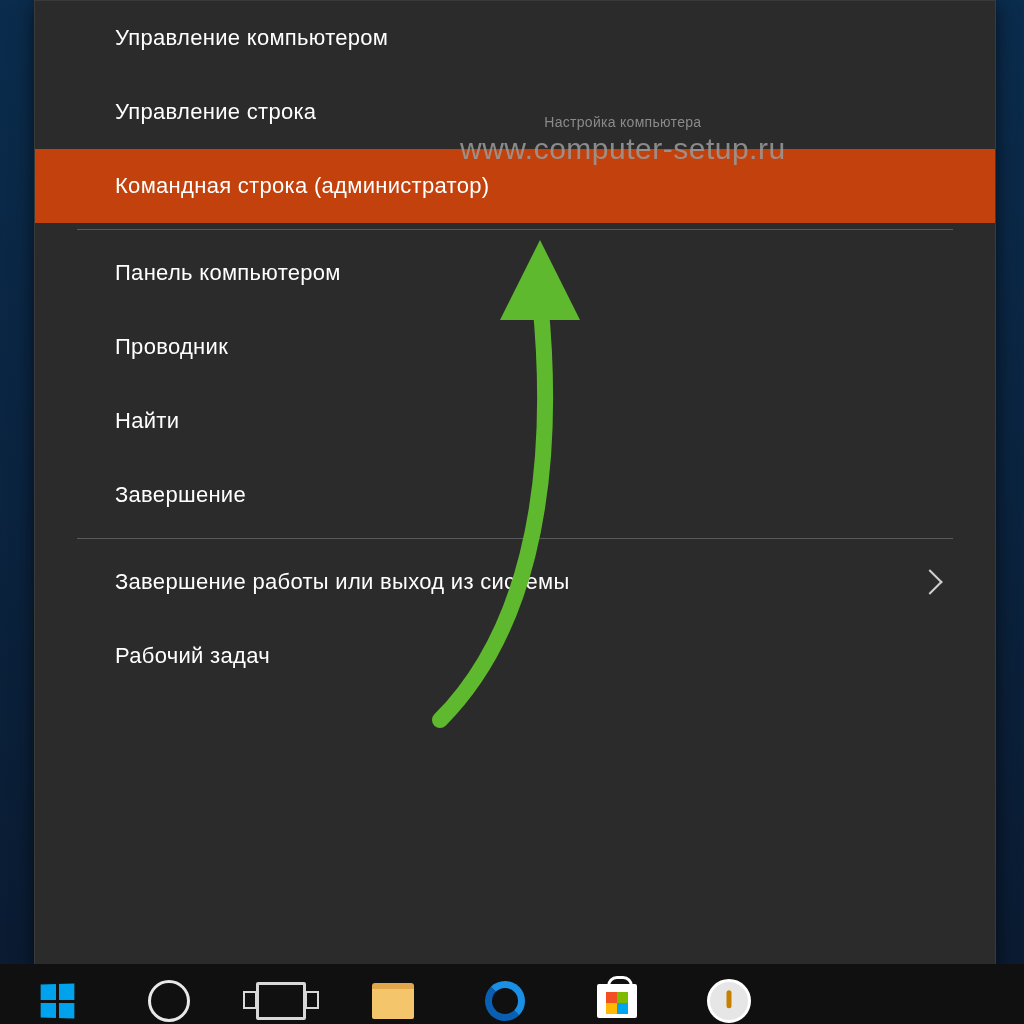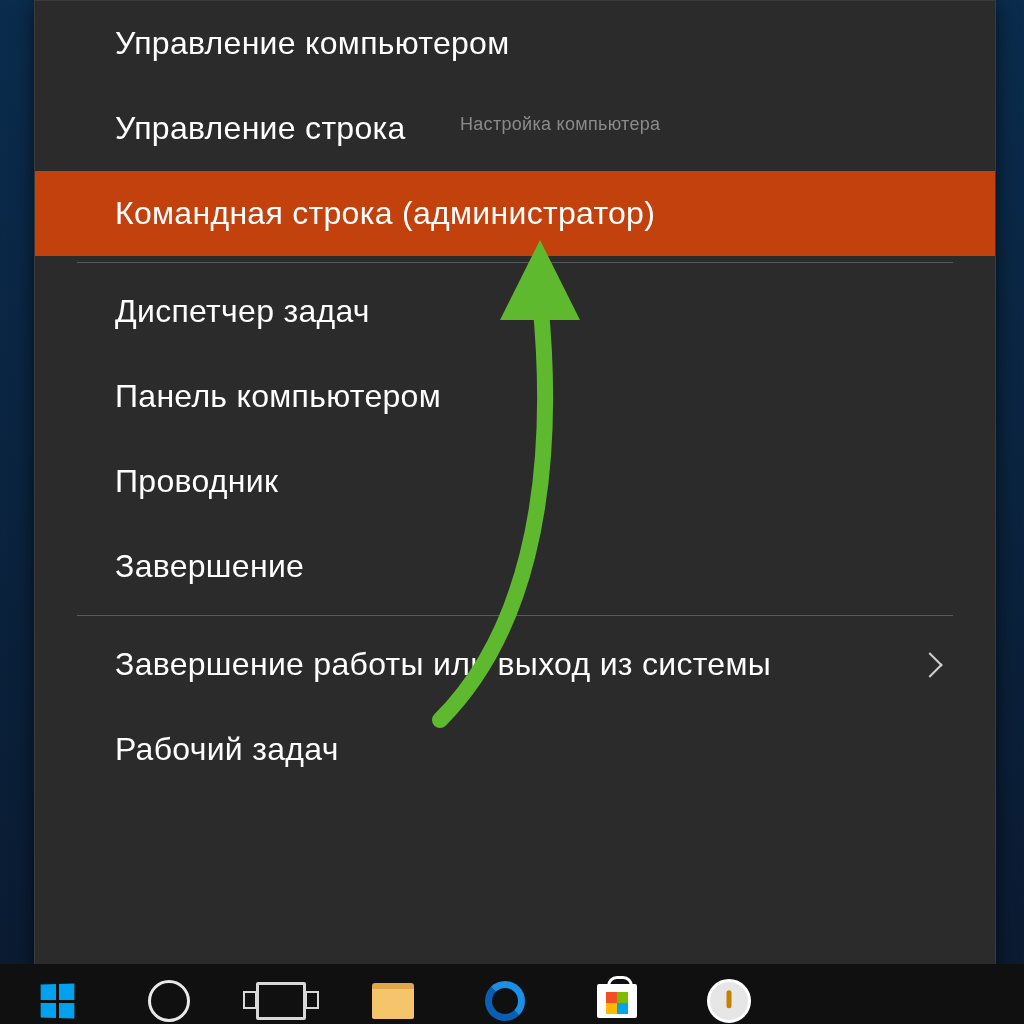--- a/index.html
+++ b/index.html
@@ -22,21 +22,21 @@
     left: 34px;
     top: 0;
     width: 960px;
     height: 964px;
     background: #2b2b2b;
     box-shadow: 0 4px 18px rgba(0,0,0,0.6);
     border: 1px solid #3a3a3a;
   }
   .menu-item {
     color: #ffffff;
-    font-size: 32px;
+    font-size: 22px;
     font-weight: 400;
     padding: 24px 48px 24px 80px;
     letter-spacing: 0.3px;
     white-space: nowrap;
     cursor: default;
     display: flex;
     align-items: center;
     justify-content: space-between;
   }
   .menu-item.hover {
@@ -60,21 +60,21 @@
     position: absolute;
     left: 460px;
     top: 114px;
     color: #9b9b9b;
     font-family: Arial, sans-serif;
     text-align: center;
     pointer-events: none;
     opacity: 0.85;
   }
   .watermark .line1 {
-    font-size: 18px;
+    font-size: 14px;
     letter-spacing: 0.3px;
     margin-bottom: 2px;
   }
   .watermark .line2 {
     font-size: 30px;
     letter-spacing: 0.5px;
   }
   .arrow-overlay {
     position: absolute;
     left: 0;
@@ -203,45 +203,46 @@
     <div class="menu-item">
       <span>Управление строка</span>
     </div>
     <div class="menu-item hover">
       <span>Командная строка (администратор)</span>
     </div>
 
     <div class="separator"></div>
 
     <div class="menu-item">
-      <span>Диспетчер задач</span>
-    </div>
-    <div class="menu-item">
       <span>Панель компьютером</span>
     </div>
     <div class="menu-item">
       <span>Проводник</span>
+    </div>
+    <div class="menu-item">
+      <span>Найти</span>
     </div>
     <div class="menu-item">
       <span>Завершение</span>
     </div>
 
     <div class="separator"></div>
 
     <div class="menu-item">
       <span>Завершение работы или выход из системы</span>
       <span class="chevron"></span>
     </div>
     <div class="menu-item">
       <span>Рабочий задач</span>
     </div>
   </div>
 
   <div class="watermark">
     <div class="line1">Настройка компьютера</div>
+    <div class="line2">www.computer-setup.ru</div>
   </div>
 
   <svg class="arrow-overlay" viewBox="0 0 1024 1024">
     <path d="M 440 720 C 520 640, 560 500, 540 300" fill="none" stroke="#5fb92e" stroke-width="16" stroke-linecap="round"></path>
     <polygon points="540,240 500,320 580,320" fill="#5fb92e"></polygon>
   </svg>
 
   <div class="taskbar">
     <div class="tb-icon">
       <div class="win-logo">

